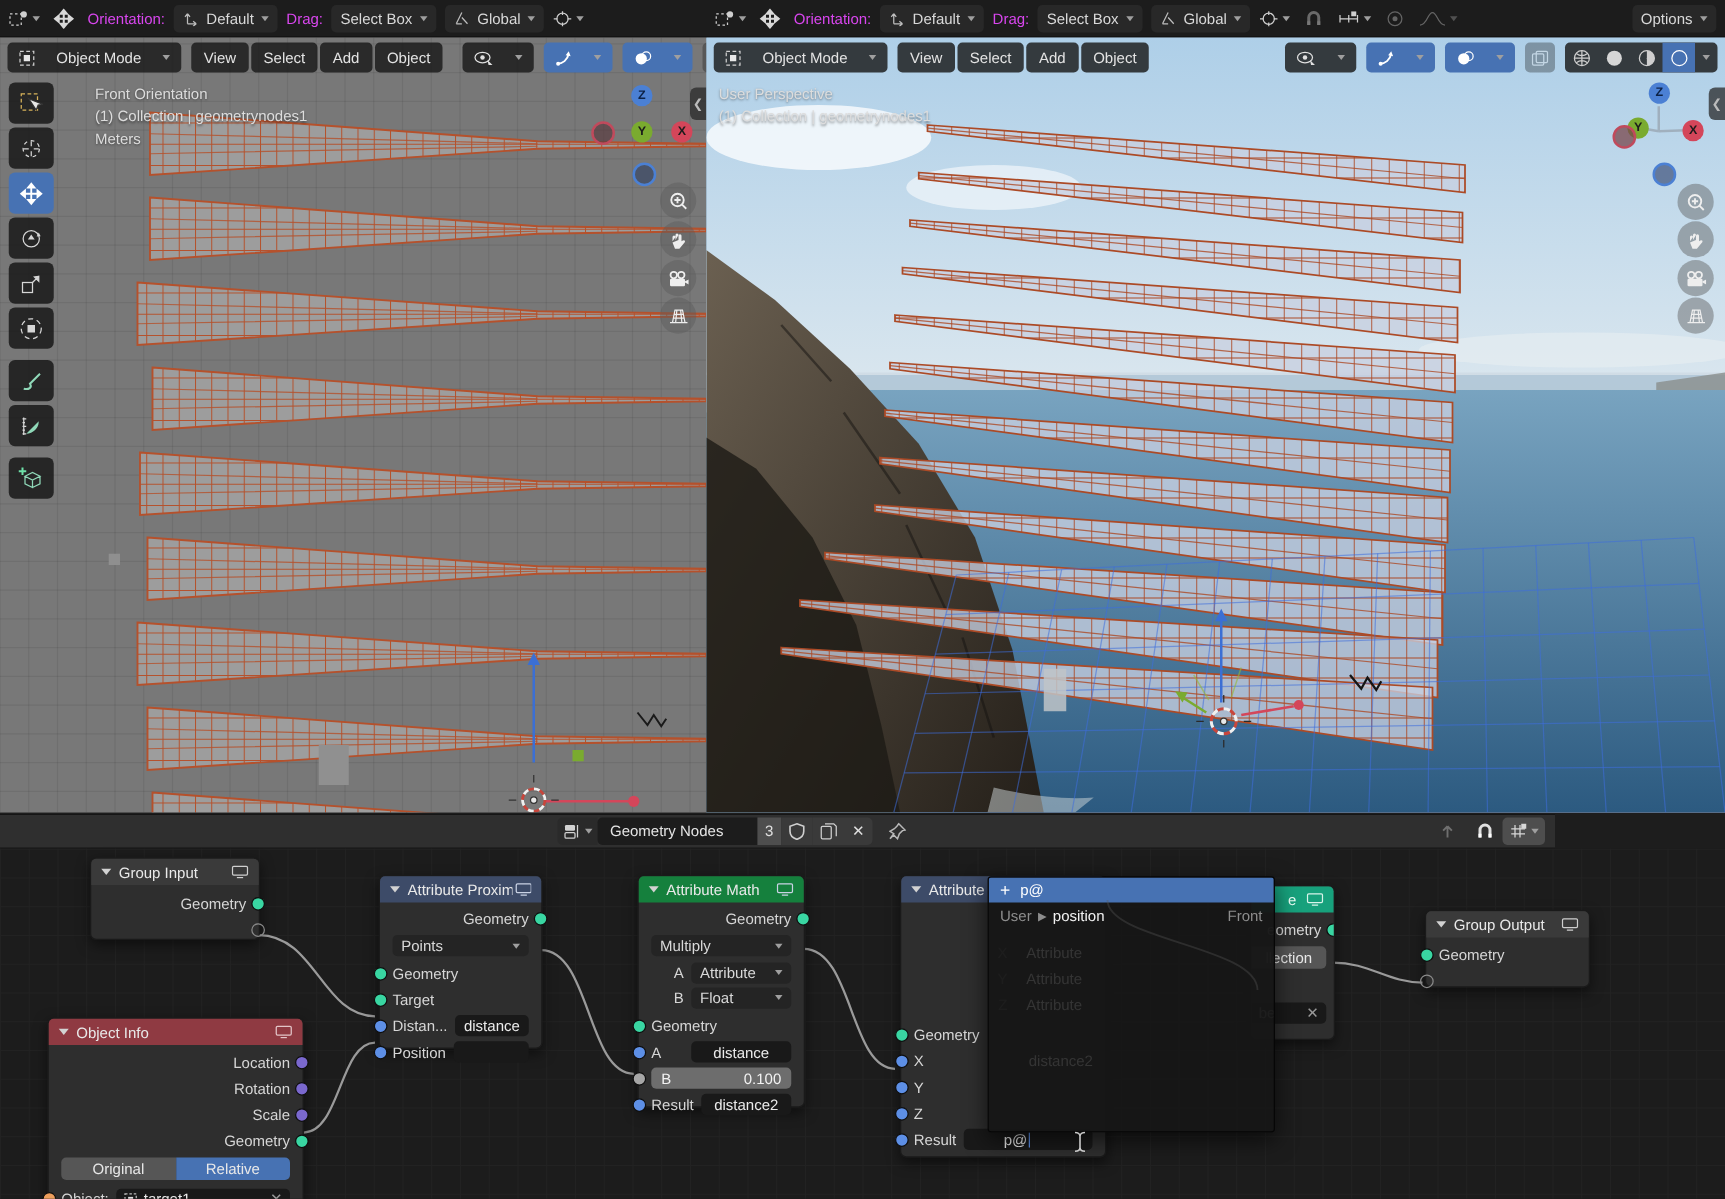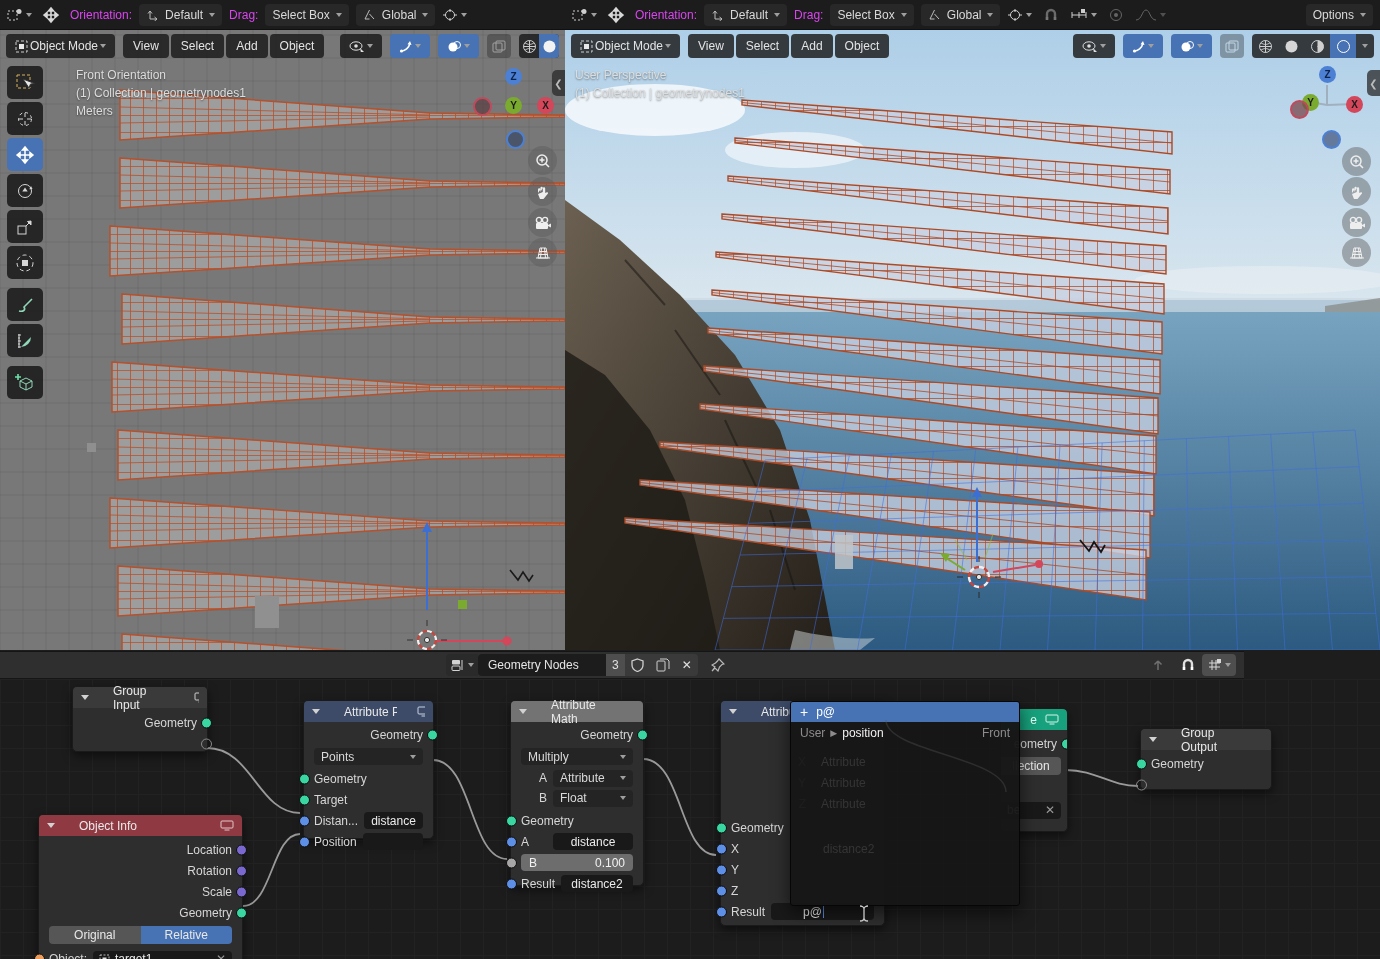--- a/index.html
+++ b/index.html
@@ -15,21 +15,21 @@
   .chev{width:0;height:0;border-left:3.5px solid transparent;border-right:3.5px solid transparent;
         border-top:4.5px solid #9f9f9f;display:inline-block}
   .lbl{color:#d946ef;white-space:nowrap}
   .icobtn{height:22px;min-width:24px;display:flex;align-items:center;justify-content:center;gap:3px;
           border-radius:4px}
   .dim{opacity:.4}
   
   .vp{top:30px;height:620px;overflow:hidden}
   .vp-head{position:absolute;top:3px;left:6px;right:6px;height:26px;display:flex;align-items:center;gap:8px;z-index:6}
   .pill{background:rgba(24,24,24,.82);border-radius:4px;height:24px;display:flex;align-items:center;
-        padding:0 9px;gap:2px;color:#e3e3e3;white-space:nowrap}
+        padding:0 9px;gap:17px;color:#e3e3e3;white-space:nowrap}
   .menugrp{display:flex;gap:2px}
   .menugrp .pill{padding:0 10px}
   .togblue{background:#4772b3}
   .shadegrp{display:flex;background:rgba(24,24,24,.82);border-radius:4px;overflow:hidden;height:24px;align-items:center}
   .shadegrp .sh{width:26px;height:24px;display:flex;align-items:center;justify-content:center}
   .sh.on{background:#4772b3}
   .vp-info{position:absolute;left:76px;top:36px;z-index:5;color:#ddd;text-shadow:0 1px 2px rgba(0,0,0,.45);line-height:18px}
   .vpR .vp-info{left:10px}
   .edgechev{position:absolute;width:13px;height:26px;background:rgba(40,40,40,.75);color:#bbb;
             display:flex;align-items:center;justify-content:center;font-size:10px;z-index:6}
@@ -47,21 +47,21 @@
   
   .nebar{top:651px;height:28px;background:#2f2f2f;border-top:1px solid #151515;border-bottom:1px solid #161616;
          display:flex;align-items:center;box-sizing:border-box}
   .nefield{background:#1c1c1c;border-radius:4px 0 0 4px;height:22px;display:flex;align-items:center;padding:0 10px;color:#e5e5e5}
   .nebtn{background:#4e4e4e;height:22px;display:flex;align-items:center;justify-content:center;padding:0 6px;color:#e0e0e0}
   .canvas{top:679px;height:280px;left:0;width:1380px;
           background-image:linear-gradient(#222 1px,transparent 1px),linear-gradient(90deg,#222 1px,transparent 1px);
           background-size:23px 23px;background-color:#1c1c1c}
   .node{position:absolute;background:rgba(47,47,47,.96);border:1px solid #1a1a1a;border-radius:5px;
         box-shadow:0 4px 10px rgba(0,0,0,.5);color:#d6d6d6;box-sizing:border-box}
-  .nhead{height:21px;border-radius:4px 4px 0 0;display:flex;align-items:center;gap:24px;padding:0 8px;color:#e9e9e9}
+  .nhead{height:21px;border-radius:4px 4px 0 0;display:flex;align-items:center;gap:6px;padding:0 8px;color:#e9e9e9}
   .nhead .sp{flex:1}
   .tri{width:0;height:0;border-left:4px solid transparent;border-right:4px solid transparent;
        border-top:5px solid #d2d2d2;display:inline-block}
   .nrow{height:21px;display:flex;align-items:center;padding:0 10px;position:relative;gap:6px;box-sizing:border-box}
   .nrow.r{justify-content:flex-end}
   .sock{position:absolute;width:9px;height:9px;border-radius:50%;border:1px solid #0e0e0e;top:50%;
         transform:translateY(-50%);z-index:3}
   .sock.l{left:-5px}.sock.r{right:-5px}
   .sock.hollow{background:transparent!important;border:1.5px solid #8a8a8a}
   .nfield{background:#191919;border-radius:4px;height:17px;display:flex;align-items:center;
@@ -833,21 +833,21 @@
         </span>
       </div>
     <div class="nrow">
         <span class="sock l" style="background:#5d8fe6"></span>
         <span>Position</span>
       <span class="nfield"></span>
       </div>
   </div>
 
   <div class="node" style="left:510px;top:21px;width:134px;height:186px">
-    <div class="nhead" style="background:#737373">
+    <div class="nhead" style="background:#15803d">
         <span class="tri"></span>
         <span>Attribute Math</span>
         <span class="sp"></span>
       <svg class="mon" width="14" height="11">
           <rect x="1" y="1" width="12" height="7" rx="1" fill="none" stroke="#c9d2e4"></rect>
           <path d="M4.5 10h5" stroke="#c9d2e4"></path>
         </svg>
       </div>
     <div class="nrow r" style="margin-top:2px">
         <span>Geometry</span>

